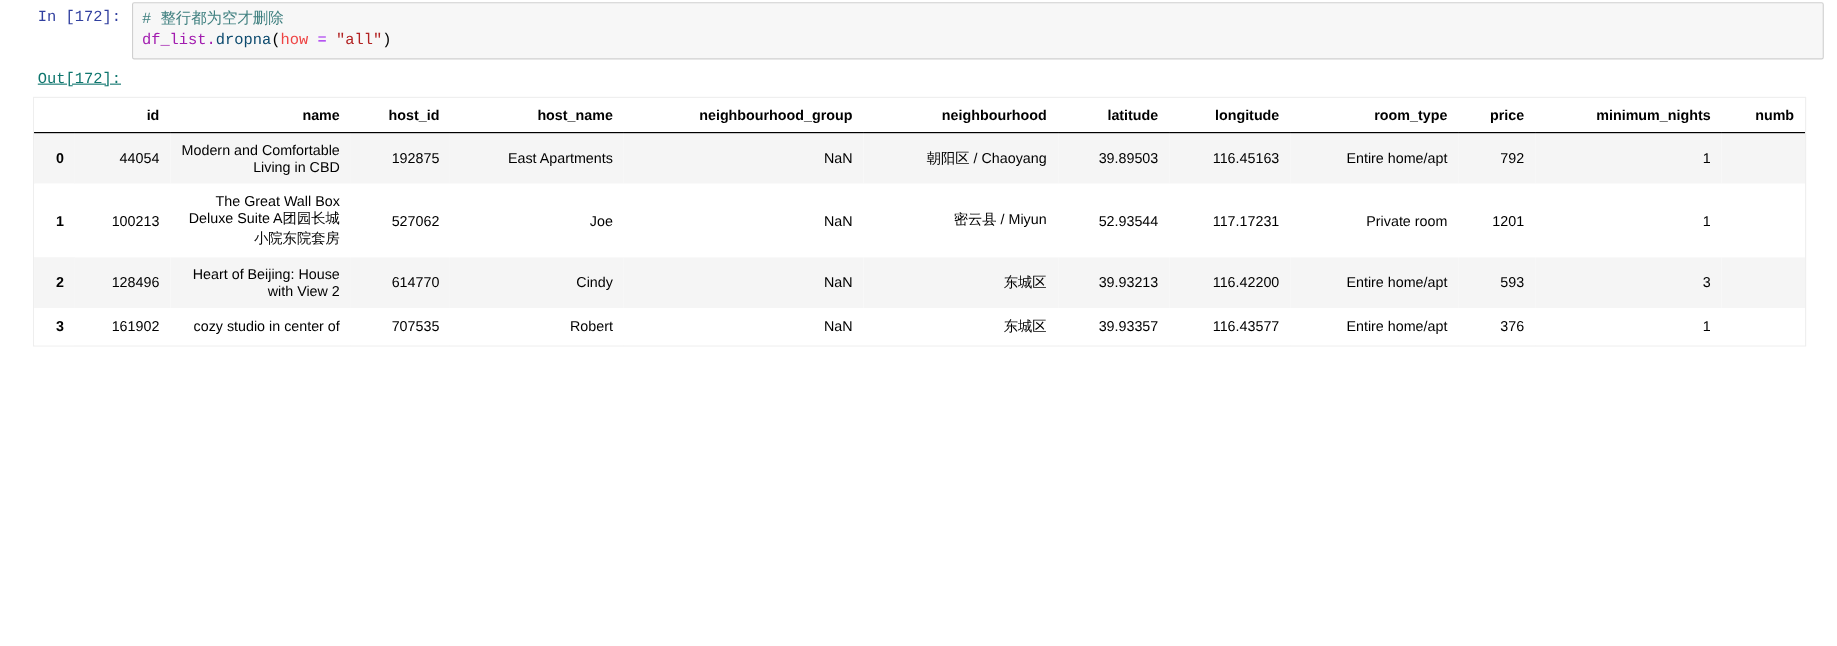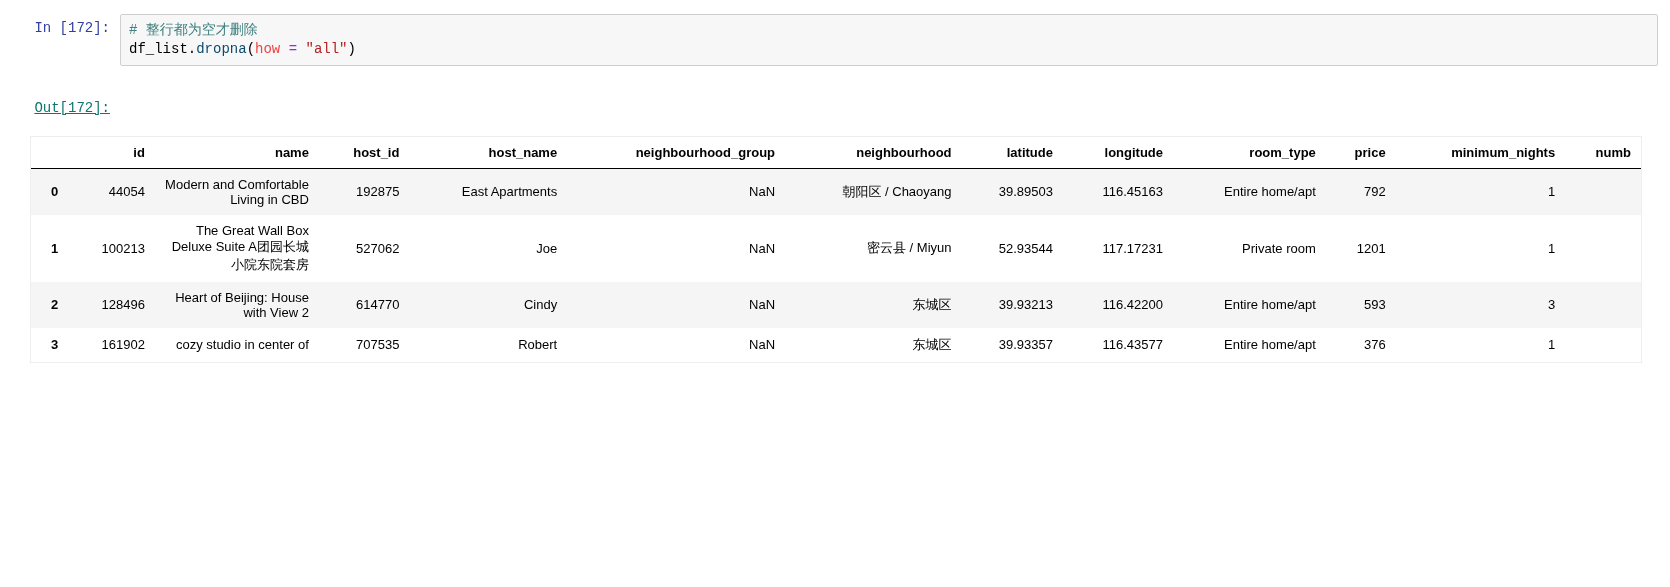--- a/index.html
+++ b/index.html
@@ -5,21 +5,21 @@
   * { box-sizing: border-box; }
   body {
     margin: 0;
     padding: 0;
     background: #fff;
     font-family: Arial, Helvetica, sans-serif;
     font-size: 13px;
     color: #000;
     width: 1670px;
   }
-  .cell { display: flex; align-items: flex-start; padding: 14px 0; }
+  .cell { display: flex; align-items: flex-start; padding: 2px 0; }
   .prompt {
     width: 120px;
     flex-shrink: 0;
     text-align: right;
     padding: 5px 10px 5px 0;
     font-family: "Consolas","Courier New",monospace;
     font-size: 14px;
     line-height: 1.3;
   }
   .prompt-in  { color: #303F9F; }
@@ -31,21 +31,21 @@
     padding: 6px 8px;
     font-family: "Consolas","Courier New",monospace;
     font-size: 14px;
     line-height: 1.35;
     white-space: pre;
     overflow-x: auto;
     margin-right: 12px;
     border-radius: 2px;
   }
   .cm-comment  { color: #408080; }
-  .cm-var      { color: #000000; }
+  .cm-var      { color: #a21caf; }
   .cm-attr     { color: #0c4a6e; }
   .cm-paren    { color: #000; }
   .cm-kw       { color: #ef4444; }
   .cm-op       { color: #a020f0; }
   .cm-str      { color: #b22222; }
   .out-wrap {
     margin-left: 30px;
     margin-right: 28px;
     overflow-x: auto;
     border: 1px solid #eee;

